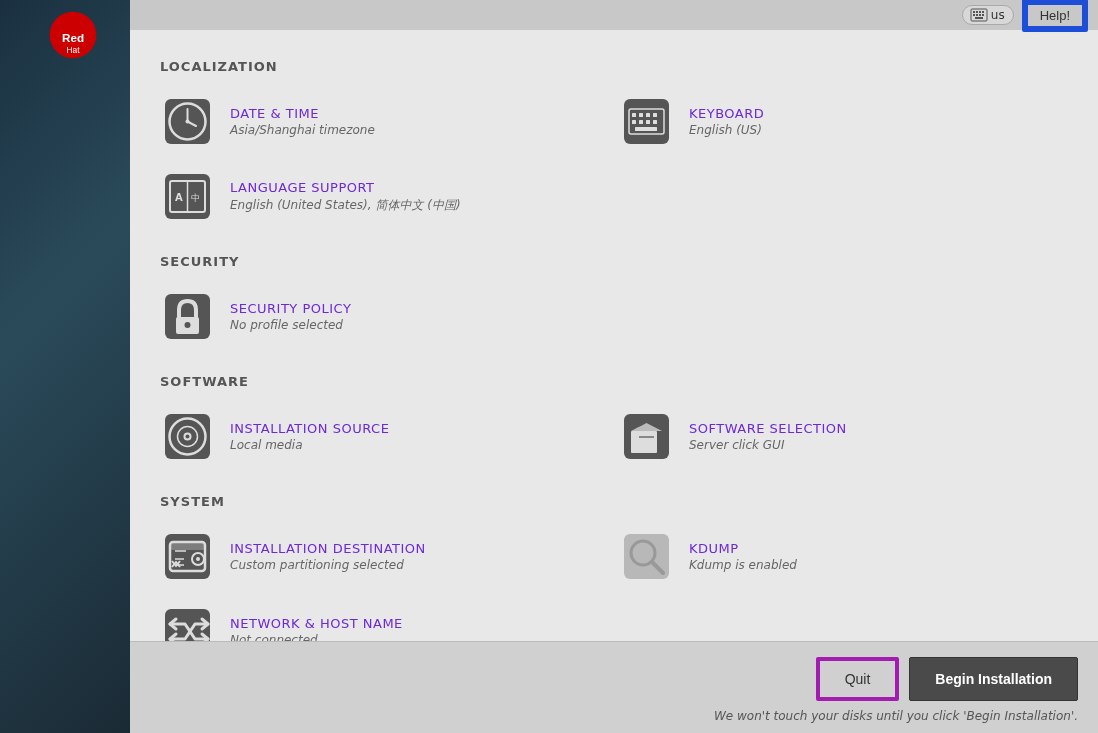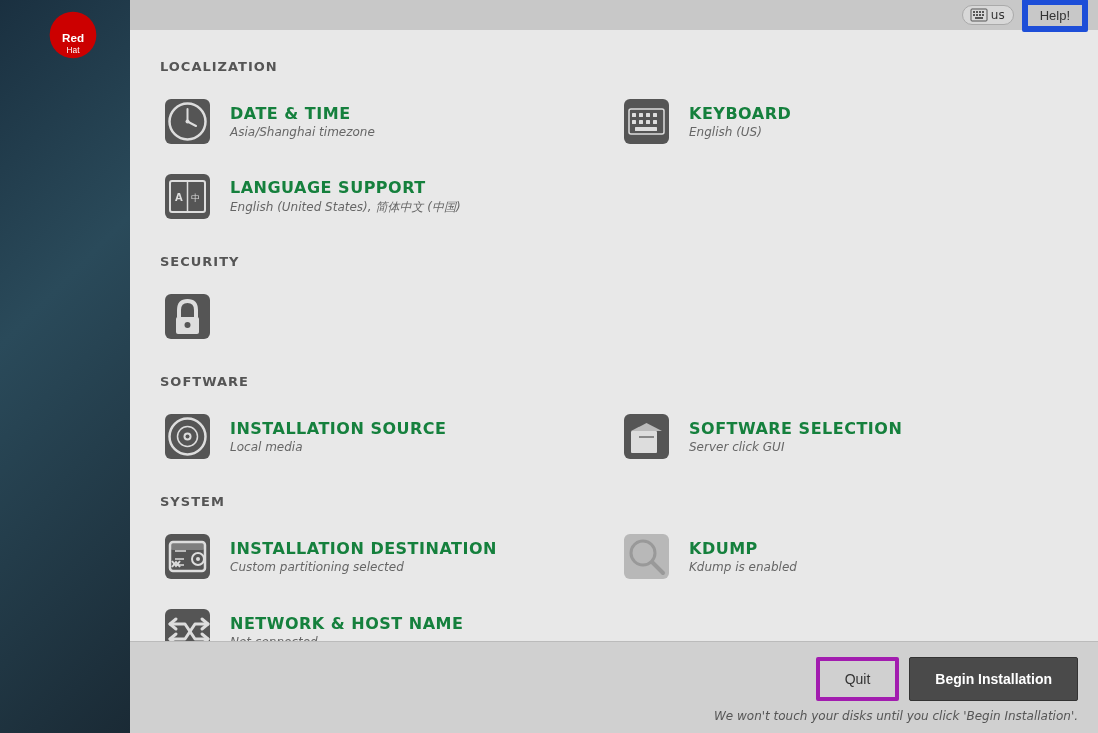--- a/index.html
+++ b/index.html
@@ -115,23 +115,23 @@
       display: flex;
       align-items: center;
       justify-content: center;
     }
 
     .item-text {
       flex: 1;
     }
 
     .item-text-title {
-      font-size: 16px;
-      font-weight: bold;
-      color: #15803d;
+      font-size: 13px;
+      font-weight: normal;
+      color: #6d28d9;
       letter-spacing: 0.5px;
     }
 
     .item-text-subtitle {
       font-size: 12px;
       color: #666;
       font-style: italic;
       margin-top: 2px;
     }
 
@@ -286,20 +286,24 @@
 
         <div class="config-item">
           <div class="item-icon">
             <svg width="55" height="55" viewBox="0 0 55 55">
               <rect x="5" y="5" width="45" height="45" rx="6" fill="#555"></rect>
               <rect x="16" y="28" width="23" height="17" rx="2" fill="#ddd"></rect>
               <path d="M19 28 L19 21 Q19 12 27.5 12 Q36 12 36 21 L36 28" fill="none" stroke="#ddd" stroke-width="4" stroke-linecap="round"></path>
               <circle cx="27.5" cy="36" r="3" fill="#555"></circle>
             </svg>
           </div>
+          <div class="item-text">
+            <div class="item-text-title">SECURITY POLICY</div>
+            <div class="item-text-subtitle">No profile selected</div>
+          </div>
         </div>
 
       </div>
     </div>
 
     <div>
       <div class="section-title">SOFTWARE</div>
       <div class="items-grid">
 
         <div class="config-item">

